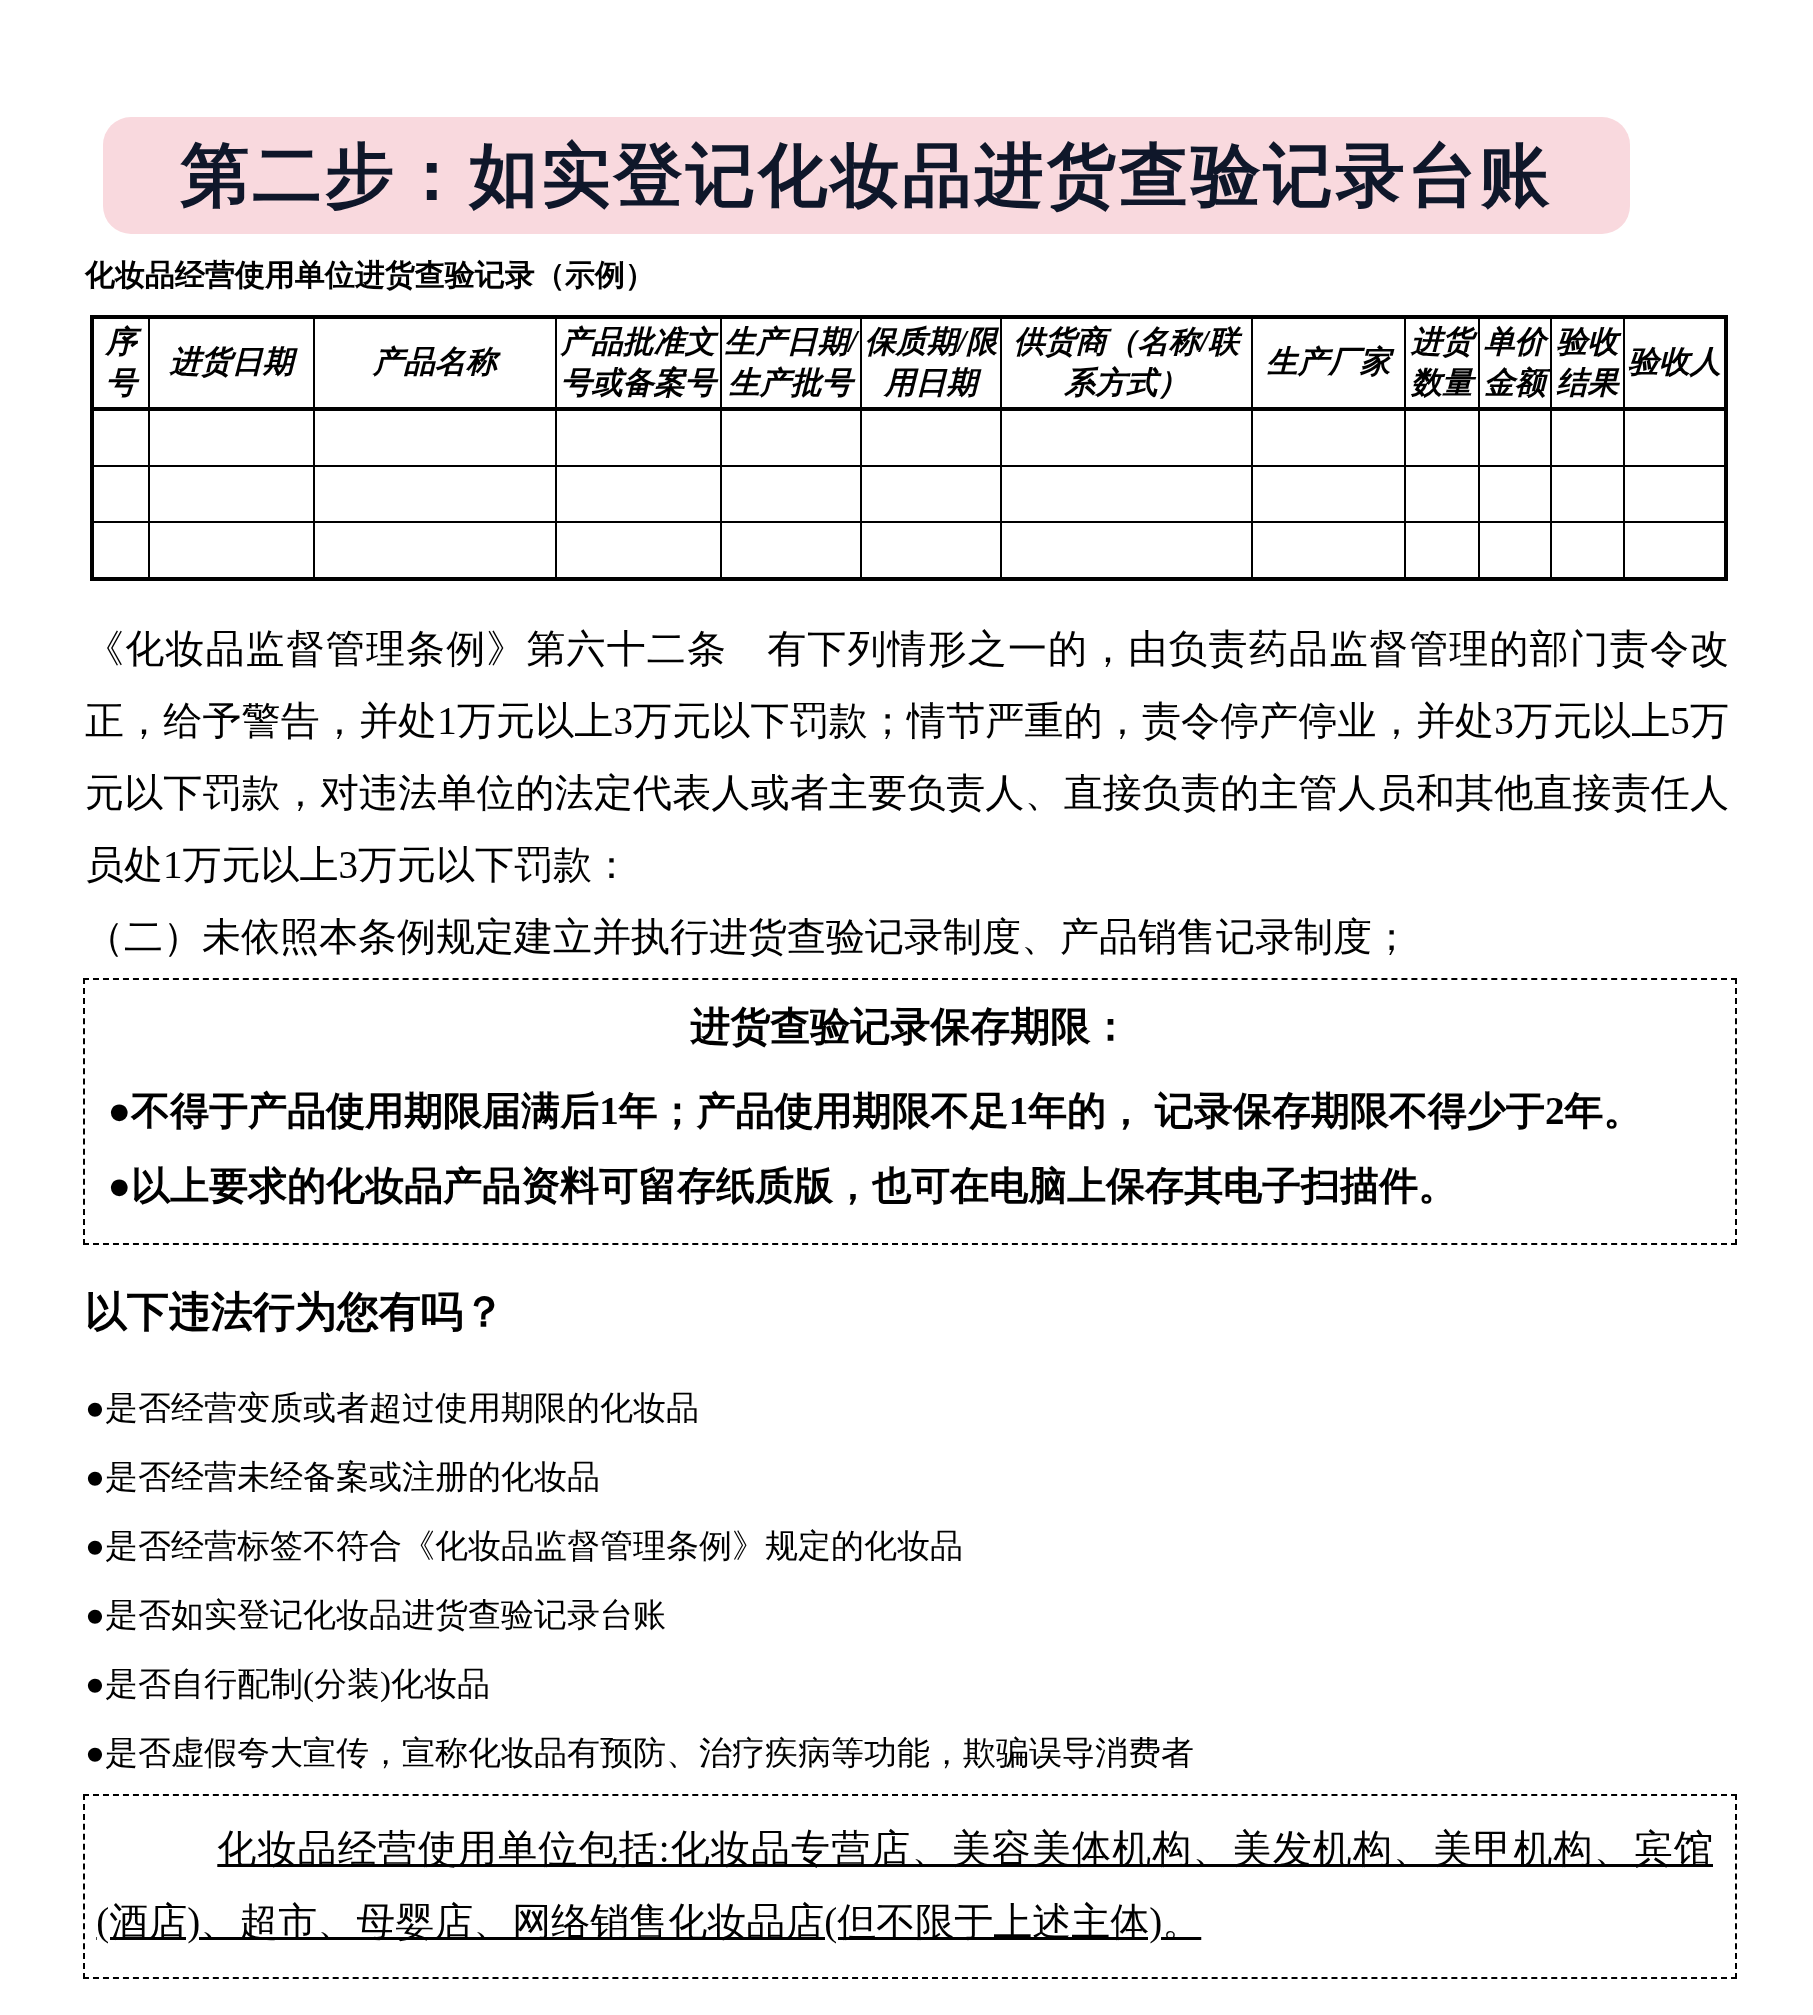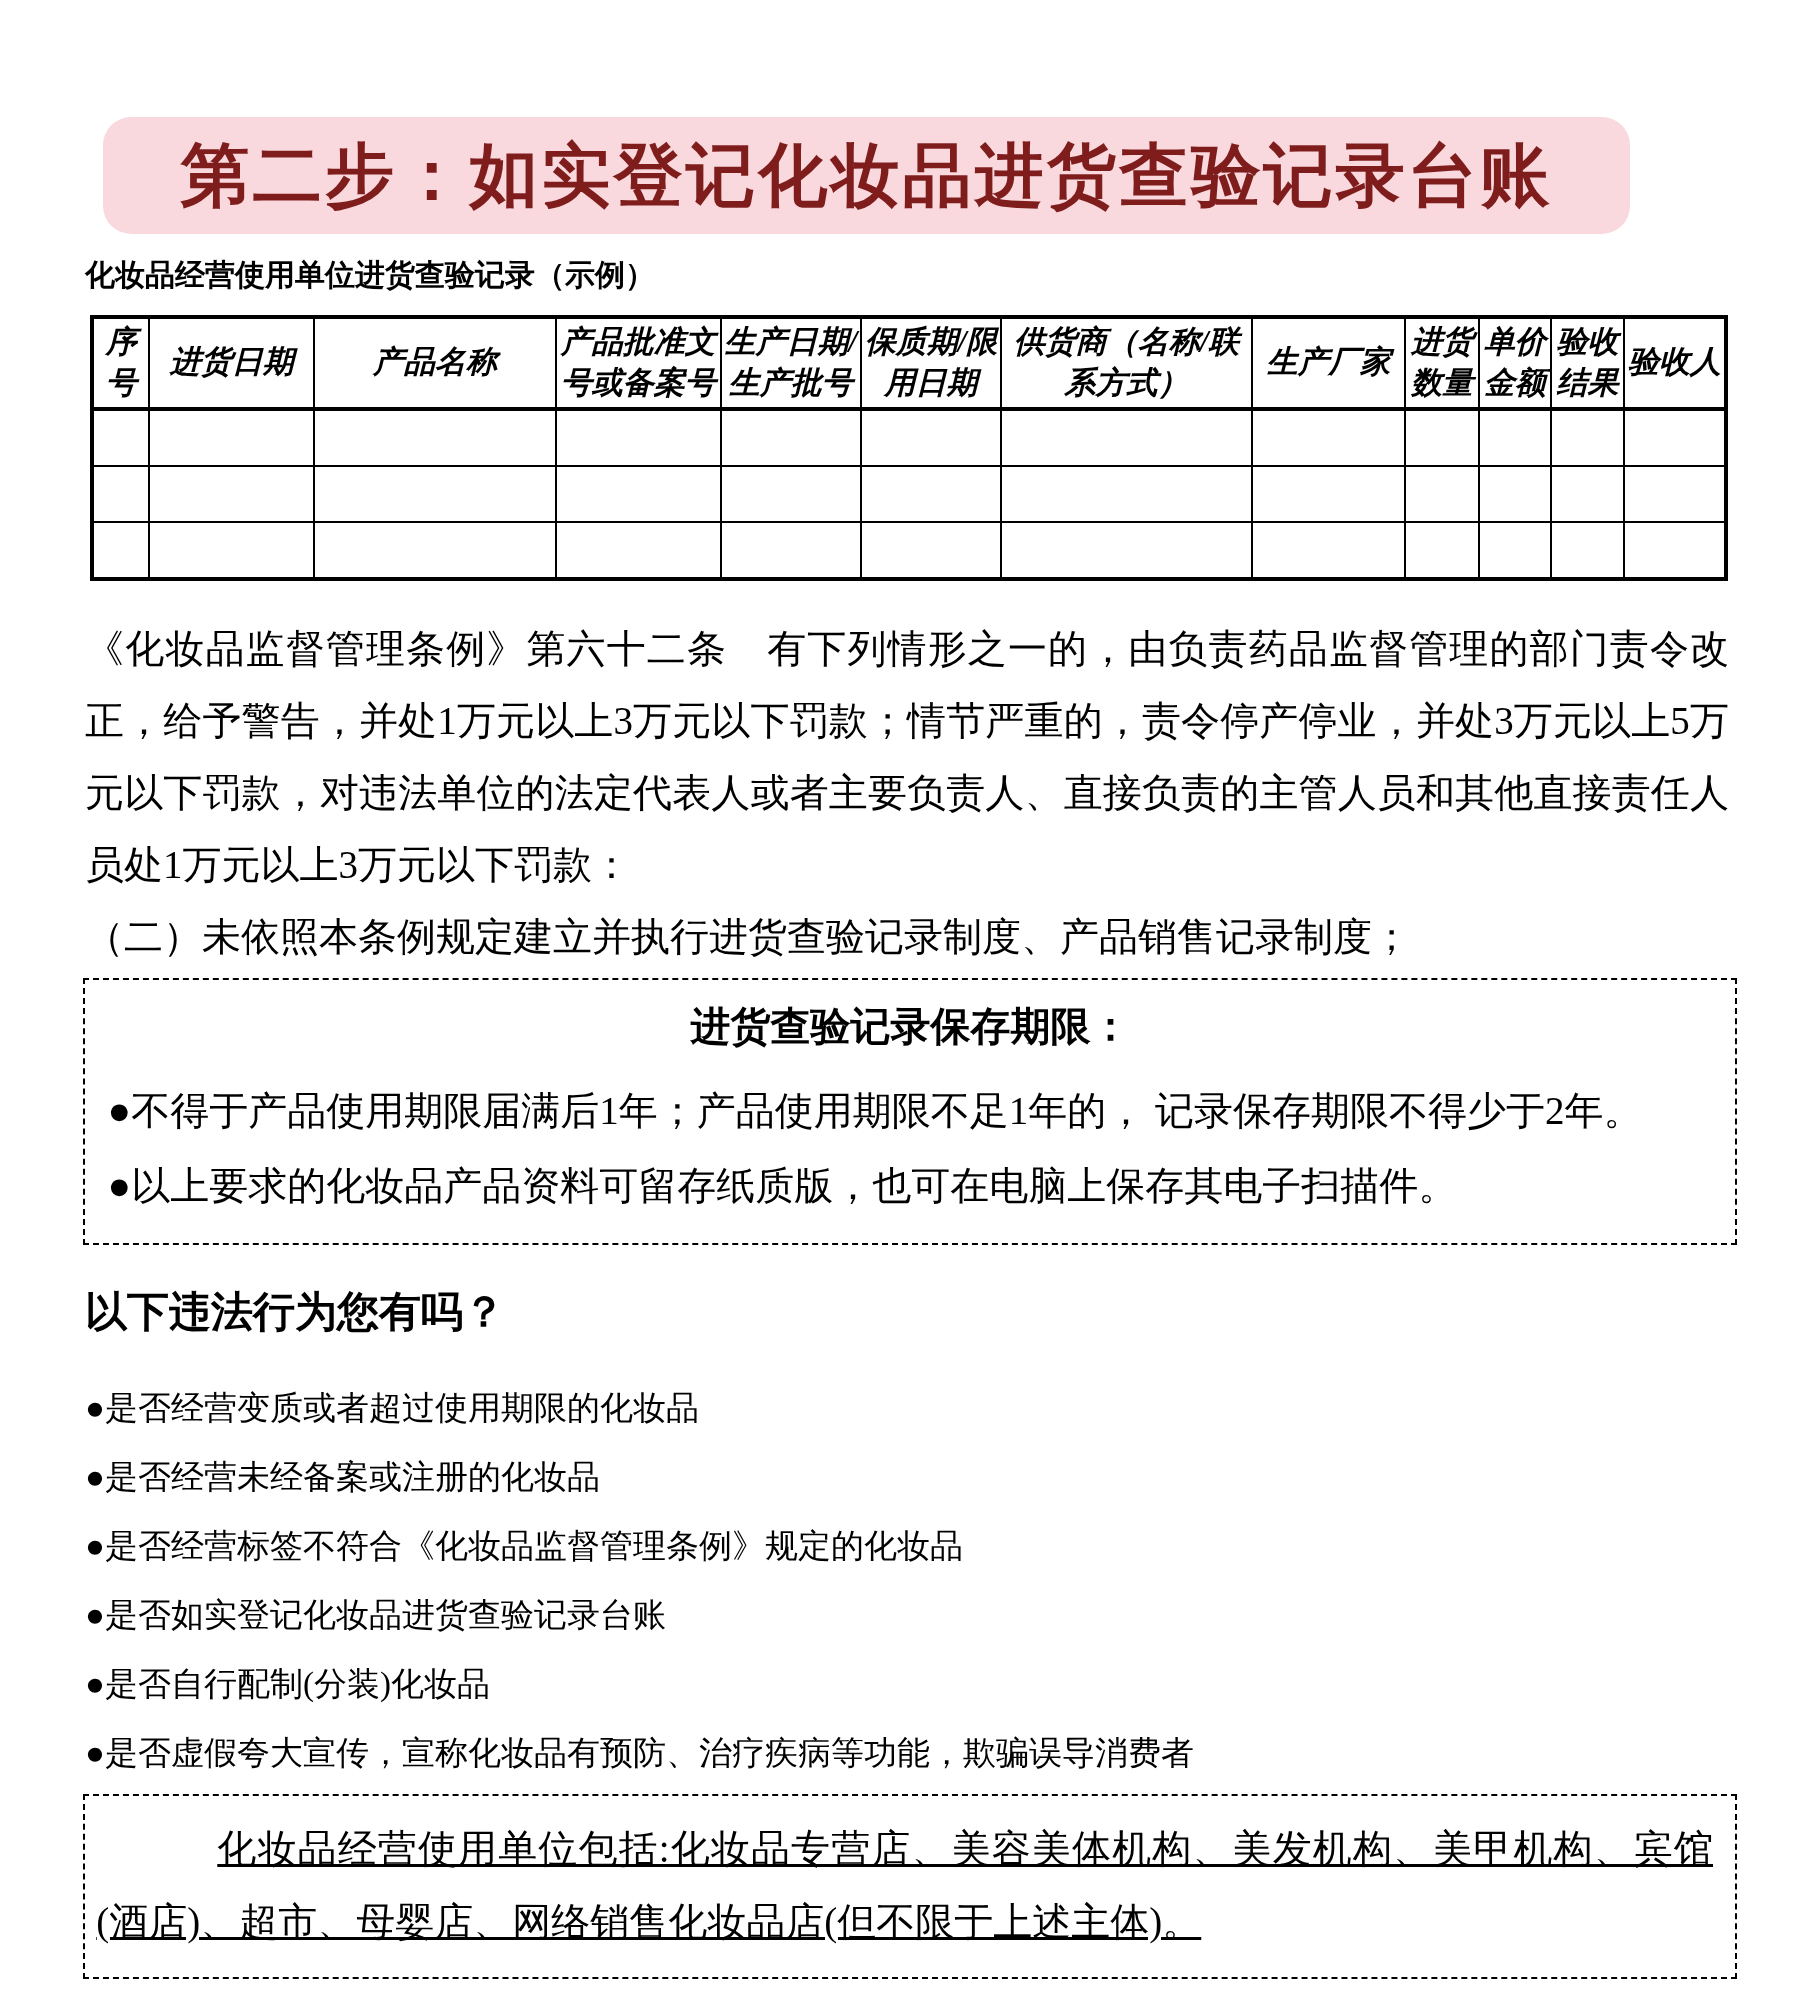--- a/index.html
+++ b/index.html
@@ -24,21 +24,21 @@
     border-radius: 28px;
     display: flex;
     align-items: center;
     justify-content: center;
   }
   .banner-title {
     font-family: "Liberation Sans", sans-serif;
     font-weight: bold;
     font-size: 69px;
     letter-spacing: 3.2px;
-    color: #7f1d1d;
+    color: #0f172a;
     white-space: nowrap;
   }
 
   
   .caption {
     margin-top: 16px;
     text-align: left;
     font-size: 30px;
     font-weight: bold;
     line-height: 50px;
@@ -93,20 +93,21 @@
     font-size: 40px;
     line-height: 52px;
     margin: 0 0 21px 2.4px;
     text-align: center;
   }
   .box-bullet {
     font-size: 39px;
     line-height: 75px;
     margin: 0;
     text-align: justify;
+    font-weight: bold;
   }
 
   
   .viol-heading {
     margin-top: 40px;
     font-family: "Liberation Sans", sans-serif;
     font-weight: bold;
     font-size: 42px;
     line-height: 54px;
   }

